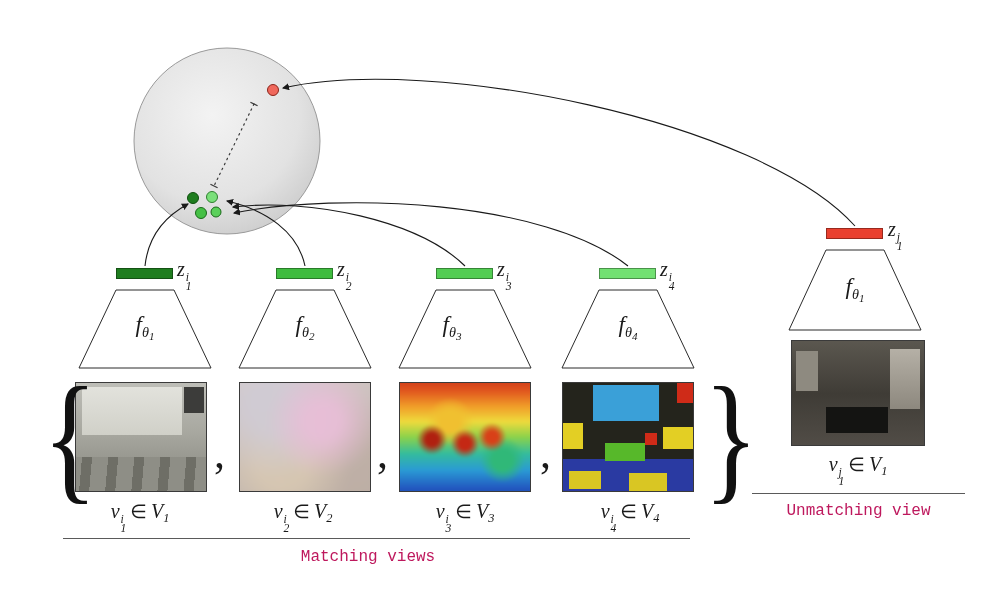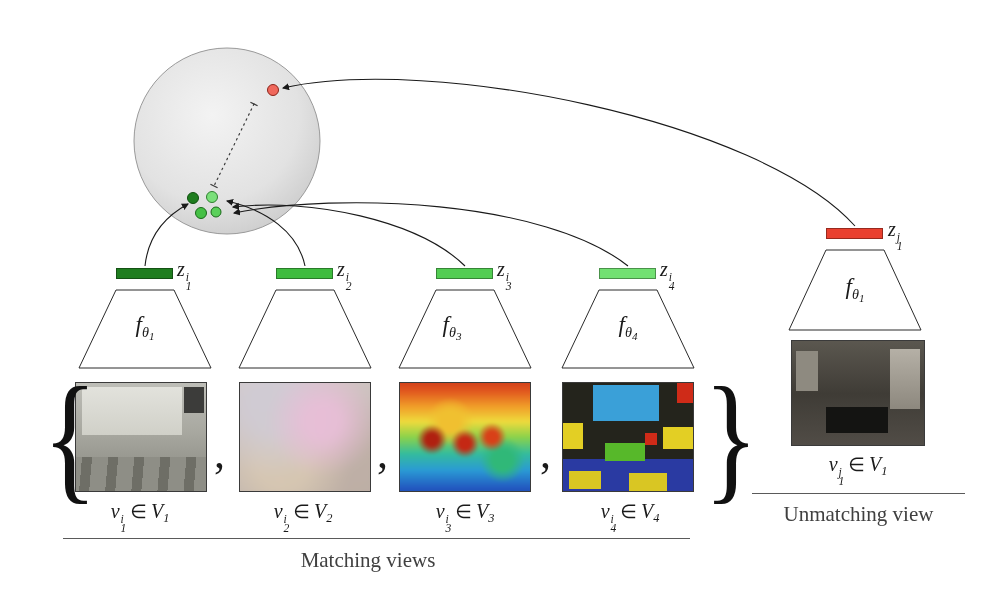--- a/index.html
+++ b/index.html
@@ -21,21 +21,21 @@
   .setsub { font-size:0.62em; vertical-align:-0.30em; }
 
   .enc-label { font-size:23px; }
   .enc-sub { font-size:0.62em; vertical-align:-0.35em;margin-top:30px; }
   .enc-subsub { font-size:0.78em; vertical-align:-0.25em; }
 
   .comma { font-size:44px; line-height:1; font-family:"Liberation Serif", serif; }
   .brace { font-size:142px; line-height:1; font-family:"Liberation Serif", serif;
            font-weight:300; transform:scaleX(0.8); transform-origin:center; color:#111; }
 
-  .caption { font-size:21px; color:#404040; }
+  .caption { font-size:16px; color:#be185d;font-family:Liberation Mono, monospace; }
   .rule { position:absolute; height:1px; background:#5a5a5a; }
 
   .photo { position:absolute; width:132px; height:110px; overflow:hidden;
            border:1px solid #3a3a3a; box-sizing:border-box; background:#888; }
   .photo > .art { position:absolute; inset:-10px; }
 
   .art-classroom {
     background-color:#a8a8a2;
     background-image:
       linear-gradient(#3c3c3a,#3c3c3a),
@@ -162,20 +162,23 @@
       </span><span class="inop roman">∈</span><span>V</span><span class="setsub">1</span>
   </div>
 
   <div class="zbar" style="left: 276px; top: 268px; background-color: rgb(63, 188, 63);"></div>
   <div class="abs math zlab" style="left:337px; top:258px;">
     <span>z</span><span class="stack">
         <span>i</span>
         <span>2</span>
       </span>
   </div>
+  <div class="abs math enc-label" style="left:265px; top:312px; width:80px; text-align:center;">
+    <span>f</span><span class="enc-sub"><span>θ</span><span class="enc-subsub">2</span></span>
+  </div>
   <div class="photo" style="left:239px; top:382px;">
     <div class="art art-blurred"></div>
   </div>
   <div class="abs math vlab" style="left:218px; top:500px; width:170px; text-align:center;">
     <span>v</span><span class="stack">
         <span>i</span>
         <span>2</span>
       </span><span class="inop roman">∈</span><span>V</span><span class="setsub">2</span>
   </div>
 

